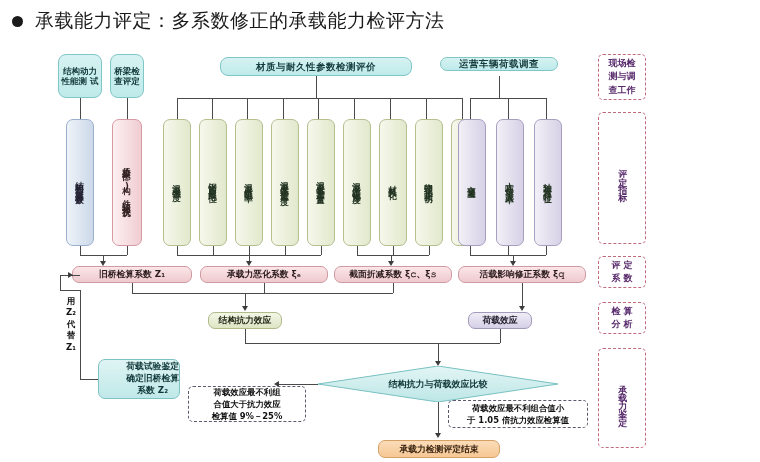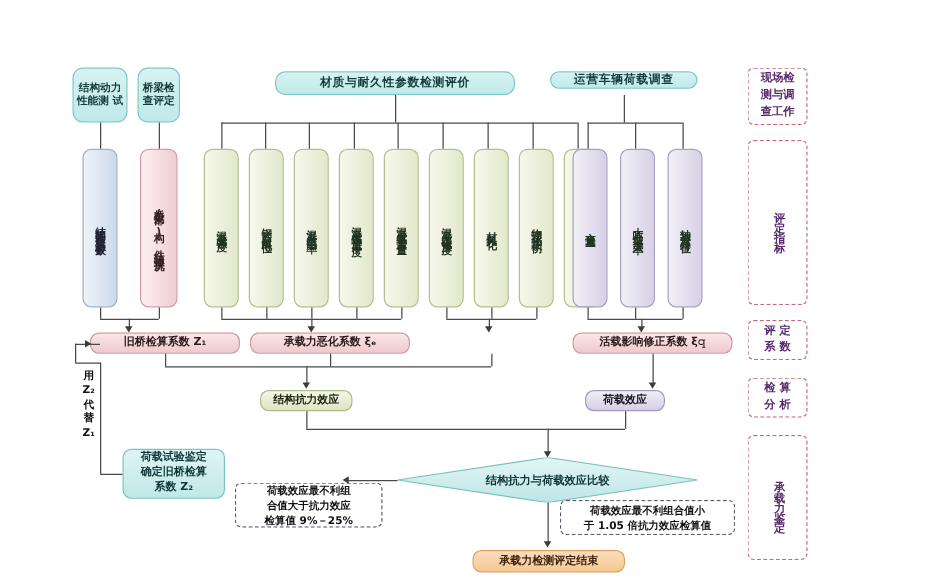--- a/index.html
+++ b/index.html
@@ -44,21 +44,21 @@
 
   
   .pill{border-radius:7px;font-size:8.8px;}
   .pill-pink{background:linear-gradient(180deg,#fbe6e8 0%,#efc9ce 100%);
              border:1px solid #cf9aa2;color:#2a1a1c;}
   .pill-green{background:linear-gradient(180deg,#f3f6e6 0%,#dde5c4 100%);
              border:1px solid #aeba87;color:#1f2414;}
   .pill-purple{background:linear-gradient(180deg,#f0eef7 0%,#d5cfe6 100%);
              border:1px solid #a29abb;color:#1d1a28;}
   .pill-cyan{background:linear-gradient(180deg,#dff4f4 0%,#c0e8e8 100%);
-             border:1px solid #7dc3c3;color:#10383a;}
+             border:1px solid #7dc3c3;color:#10383a;align-items:flex-end;}
   .pill-orange{background:linear-gradient(180deg,#fbdcb9 0%,#f6c894 100%);
              border:1px solid #d6a062;color:#3a2410;}
 
   .multi{flex-direction:column;line-height:1.35;}
 
   
   .dash{position:absolute;box-sizing:border-box;border:1px dashed #8a8a9e;
         border-radius:5px;display:flex;align-items:center;justify-content:center;
         text-align:center;font-size:9px;font-weight:bold;line-height:1.5;
         color:#2b2d7a;background:transparent;
@@ -94,20 +94,24 @@
   .diamond-label{position:absolute;left:0;top:0;width:100%;height:100%;
      display:flex;align-items:center;justify-content:center;
      font-size:9px;font-weight:bold;color:#10383a;
      font-family:"DejaVu Sans","Liberation Sans",sans-serif;}
 </style>
 </head>
 <body>
 
 <div id="stage">
 
+  <div class="title-row">
+    <div class="bullet"></div>
+    <div class="title-text">承载能力评定：多系数修正的承载能力检评方法</div>
+  </div>
 
   <div class="box cap small" style="left:58px;top:54px;width:44px;height:44px;">结构动力性能测 试</div>
   <div class="box cap wide" style="left:220px;top:57px;width:192px;height:19px;">材质与耐久性参数检测评价</div>
   <div class="box cap small" style="left:110px;top:54px;width:34px;height:44px;">桥梁检查评定</div>
   <div class="box cap wide" style="left:440px;top:57px;width:118px;height:14px;">运营车辆荷载调查</div>
 
   <div class="ln v" style="left:80px;top:98px;height:21px;"></div>
 
   <div class="ln v" style="left:127px;top:98px;height:21px;"></div>
 
@@ -170,20 +174,21 @@
 
   <div class="ln v" style="left:470px;top:246px;height:9px;"></div>
   <div class="ln v" style="left:508px;top:246px;height:9px;"></div>
   <div class="ln v" style="left:546px;top:246px;height:9px;"></div>
   <div class="ln h" style="left:470px;top:255px;width:76px;"></div>
   <div class="ln v" style="left:513px;top:255px;height:7px;"></div>
   <div class="arrow-d" style="left:509.5px;top:261px;"></div>
 
   <div class="box pill pill-pink" style="left:72px;top:266px;width:120px;height:17px;">旧桥检算系数 Z₁</div>
   <div class="box pill pill-pink" style="left:200px;top:266px;width:128px;height:17px;">承载力恶化系数 ξₑ</div>
+  <div class="box pill pill-pink" style="left:334px;top:266px;width:118px;height:17px;">截面折减系数 ξ𝚌、ξ𝚜</div>
   <div class="box pill pill-pink" style="left:458px;top:266px;width:128px;height:17px;">活载影响修正系数 ξ𝚚</div>
 
   <div class="ln v" style="left:132px;top:283px;height:10px;"></div>
   <div class="ln v" style="left:264px;top:283px;height:10px;"></div>
   <div class="ln v" style="left:393px;top:283px;height:10px;"></div>
   <div class="ln h" style="left:132px;top:293px;width:261px;"></div>
   <div class="ln v" style="left:245px;top:293px;height:14px;"></div>
   <div class="arrow-d" style="left:241.5px;top:306px;"></div>
 
   <div class="ln v" style="left:522px;top:283px;height:24px;"></div>

